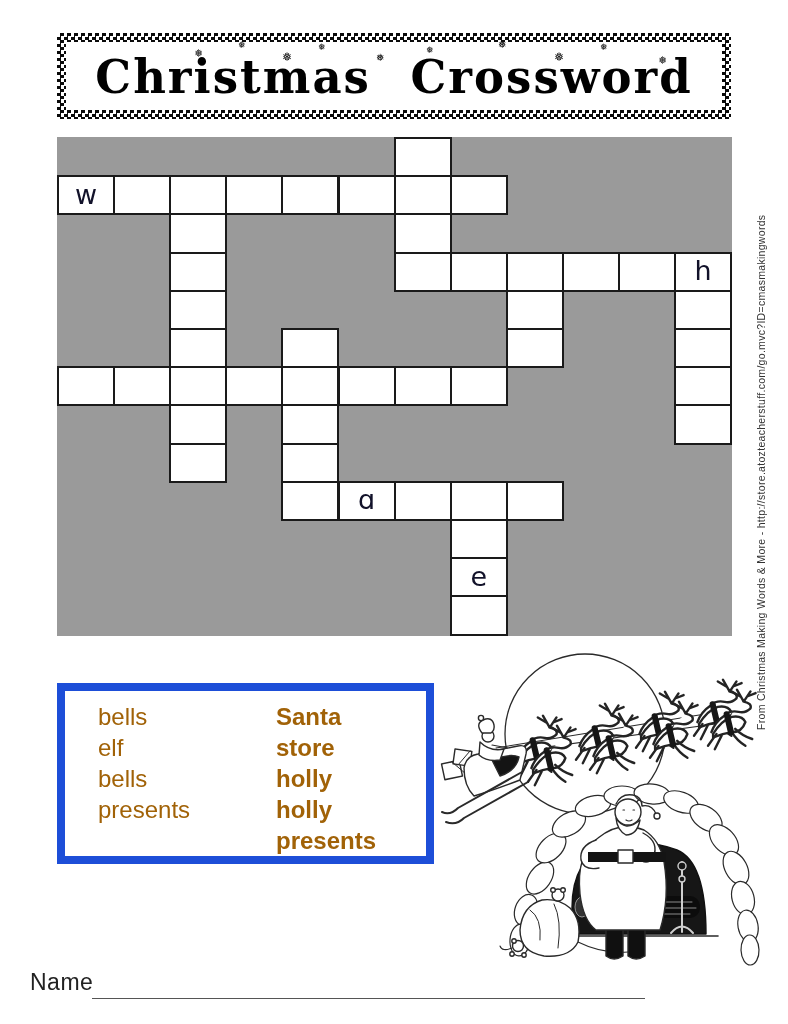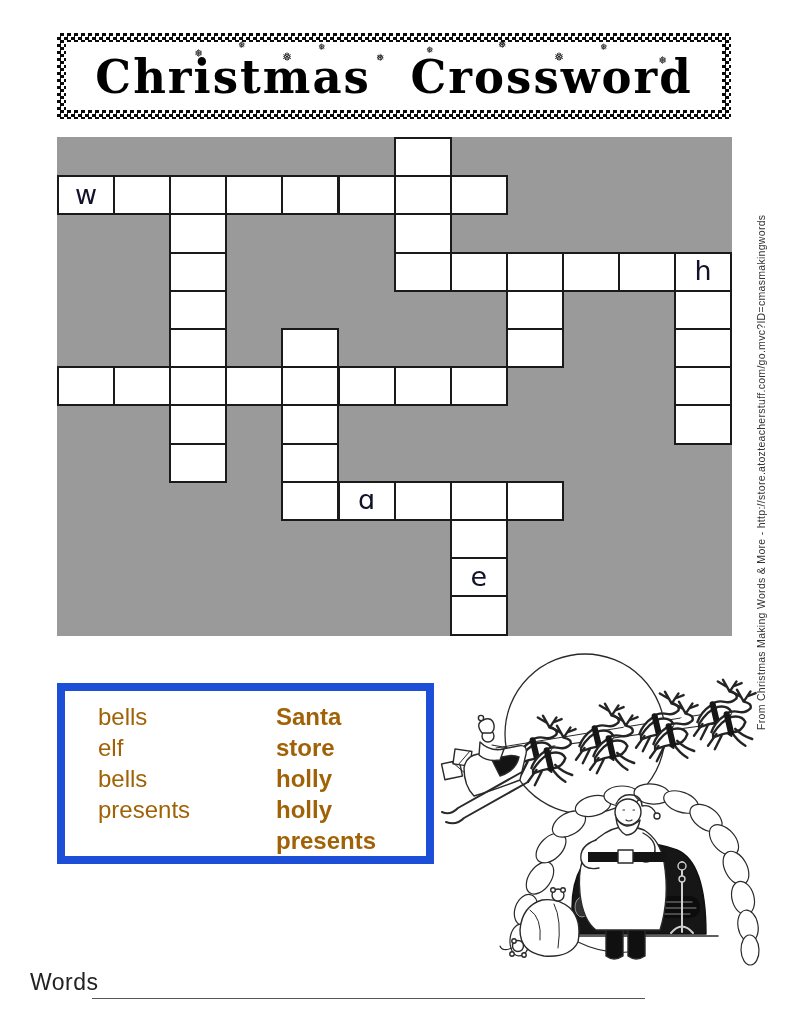--- a/index.html
+++ b/index.html
@@ -261,14 +261,14 @@
       <path d="M186 170 Q195 185 210 172 Q207 187 196 187 Q187 182 186 170 Z" fill="#ffffff"></path>
       <path d="M186 156 Q191 145 203 147 Q212 149 212 158 Q222 156 226 166" fill="none"></path>
       <circle cx="227" cy="168" r="3" fill="#ffffff"></circle>
       <path d="M193 162 l1.5 0 M203 162 l1.5 0 M196 172 Q199 174 202 172" stroke-width="1.2"></path>
     </g>
   </g>
 </svg>
 
 <div class="credit">From Christmas Making Words &amp; More - http://store.atozteacherstuff.com/go.mvc?ID=cmasmakingwords</div>
 
-<div class="name-label">Words</div>
+<div class="name-label">Name</div>
 <div class="name-rule"></div>
 
 </body></html>

